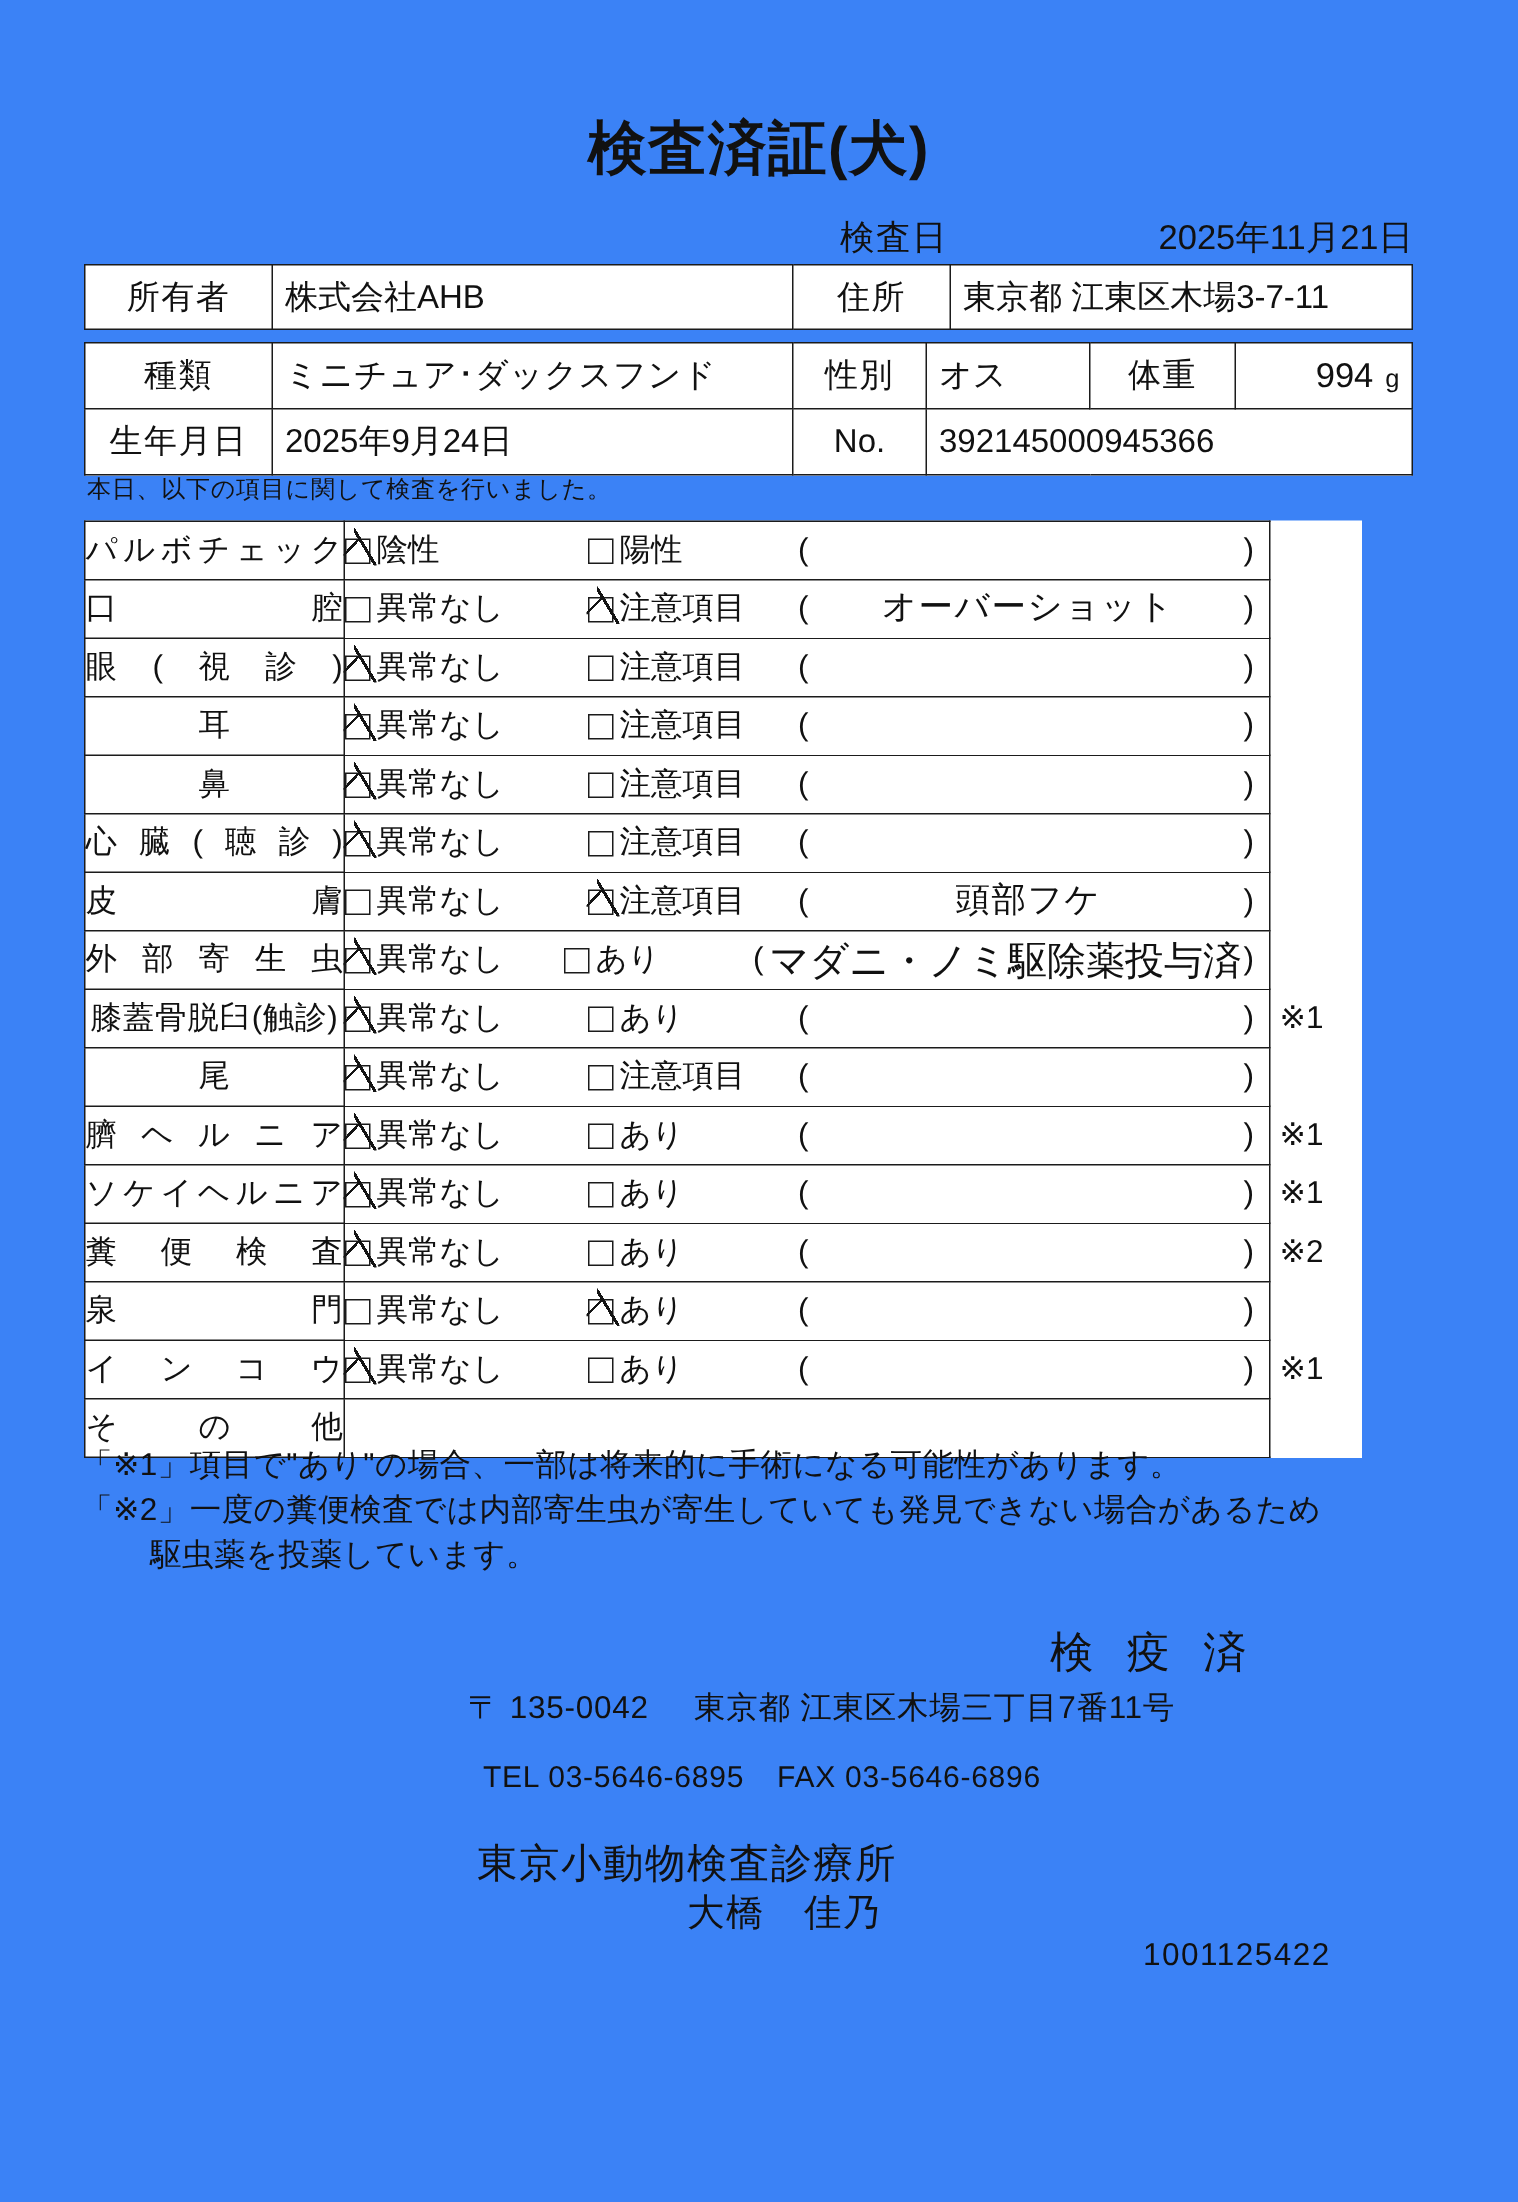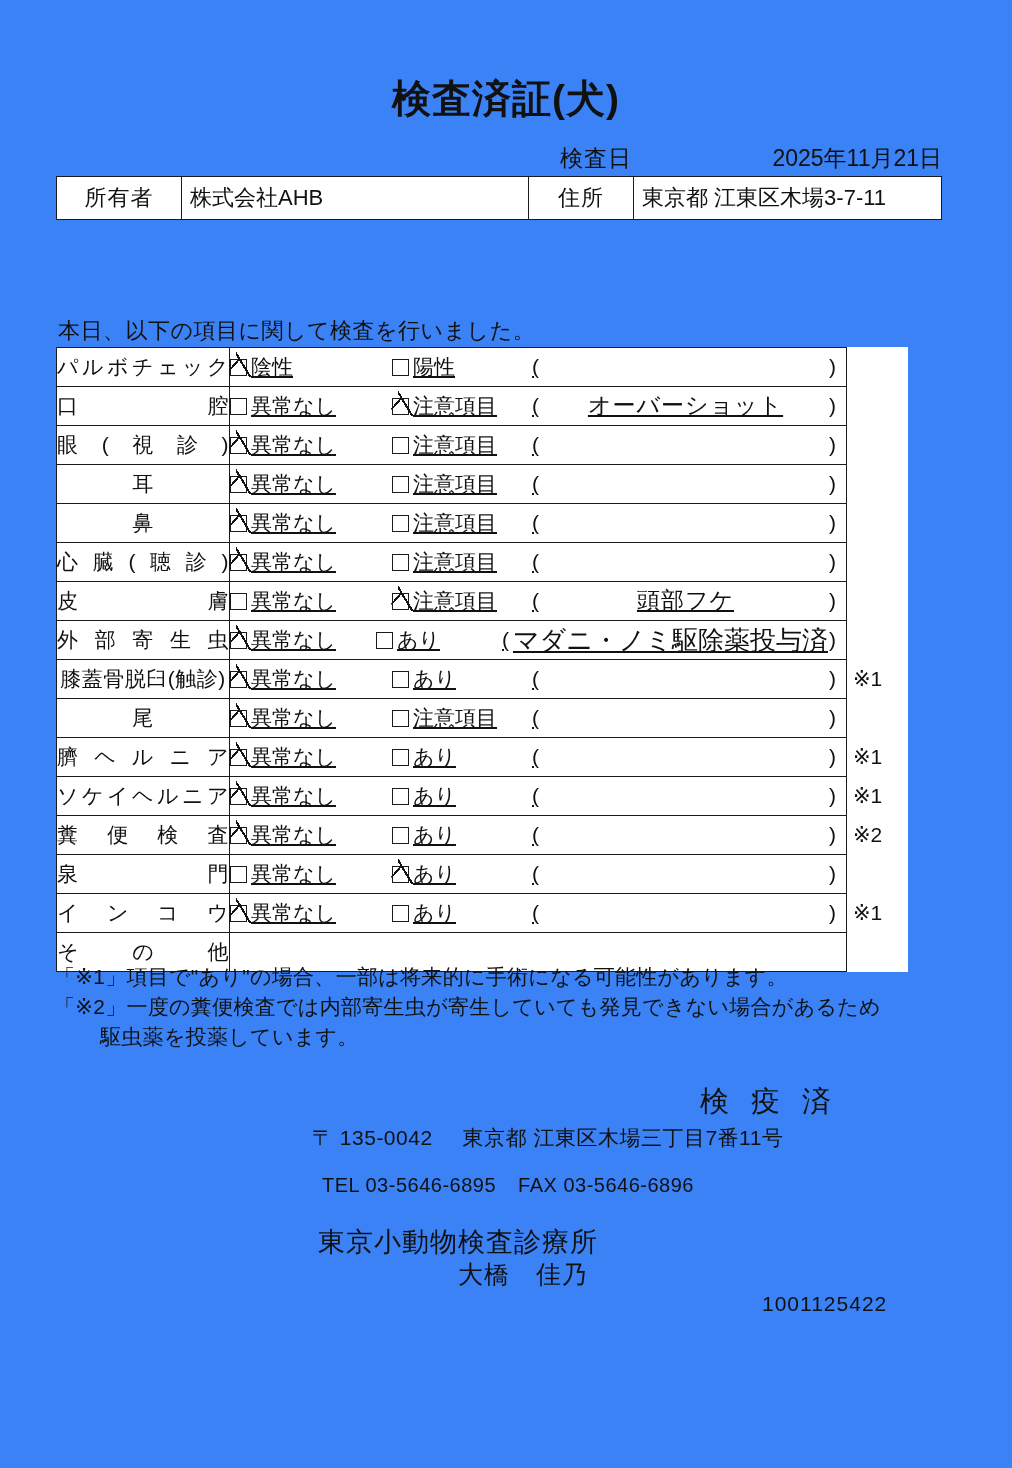--- a/index.html
+++ b/index.html
@@ -89,21 +89,21 @@
   .c-no-label     { width: 72px; text-align: center; }
   .breed { font-size: 19px; letter-spacing: 0.5px; }
   .weight-num { font-size: 23px; }
   .weight-unit { font-size: 17px; margin-left: 8px; }
 
   
   .intro-line {
     position: absolute;
     top: 316px;
     left: 58px;
-    font-size: 22px;
+    font-size: 16px;
     letter-spacing: 0.5px;
   }
 
   
   #check-table { top: 347px; left: 56px; width: 852px; }
   #check-table td {
     height: 38px;
     padding: 0;
     font-size: 21px;
   }
@@ -112,21 +112,21 @@
     padding: 0 6px;
     font-size: 20px;
     letter-spacing: 0.5px;
   }
   .check-label .spread {
     display: flex;
     justify-content: space-between;
     width: 100%;
   }
   .check-label .spread.center { justify-content: center; }
-  .check-body { position: relative; padding: 0 0 0 6px; text-decoration: underline; }
+  .check-body { position: relative; padding: 0 0 0 6px; }
   .opts {
     display: flex;
     align-items: center;
     height: 38px;
     white-space: nowrap;
   }
   .opt {
     position: relative;
     display: inline-flex;
     align-items: center;
@@ -273,20 +273,40 @@
     <tbody>
         <tr>
       <td class="lbl c-owner-label">所有者</td>
       <td class="val c-owner-value">株式会社AHB</td>
       <td class="lbl c-addr-label">住所</td>
       <td class="val">東京都 江東区木場3-7-11</td>
     </tr>
   </tbody>
     </table>
 
+  <table class="tbl" id="animal-table">
+    <tbody>
+        <tr>
+      <td class="lbl c-kind-label">種類</td>
+      <td class="val c-kind-value breed">ミニチュア･ダックスフンド</td>
+      <td class="lbl c-sex-label">性別</td>
+      <td class="val c-sex-value">オス</td>
+      <td class="lbl c-weight-label">体重</td>
+      <td class="c-weight-value">
+        <span class="weight-num">994</span><span class="weight-unit">g</span>
+      </td>
+    </tr>
+    <tr>
+      <td class="lbl c-kind-label">生年月日</td>
+      <td class="val c-kind-value">2025年9月24日</td>
+      <td class="c-no-label">No.</td>
+      <td class="val" colspan="3">392145000945366</td>
+    </tr>
+  </tbody>
+    </table>
 
   <div class="intro-line">本日、以下の項目に関して検査を行いました。</div>
 
   <table class="tbl" id="check-table">
     <tbody id="check-body">
         <tr>
           <td class="check-label">
             <span class="spread">
               <span>パ</span>
               <span>ル</span>

